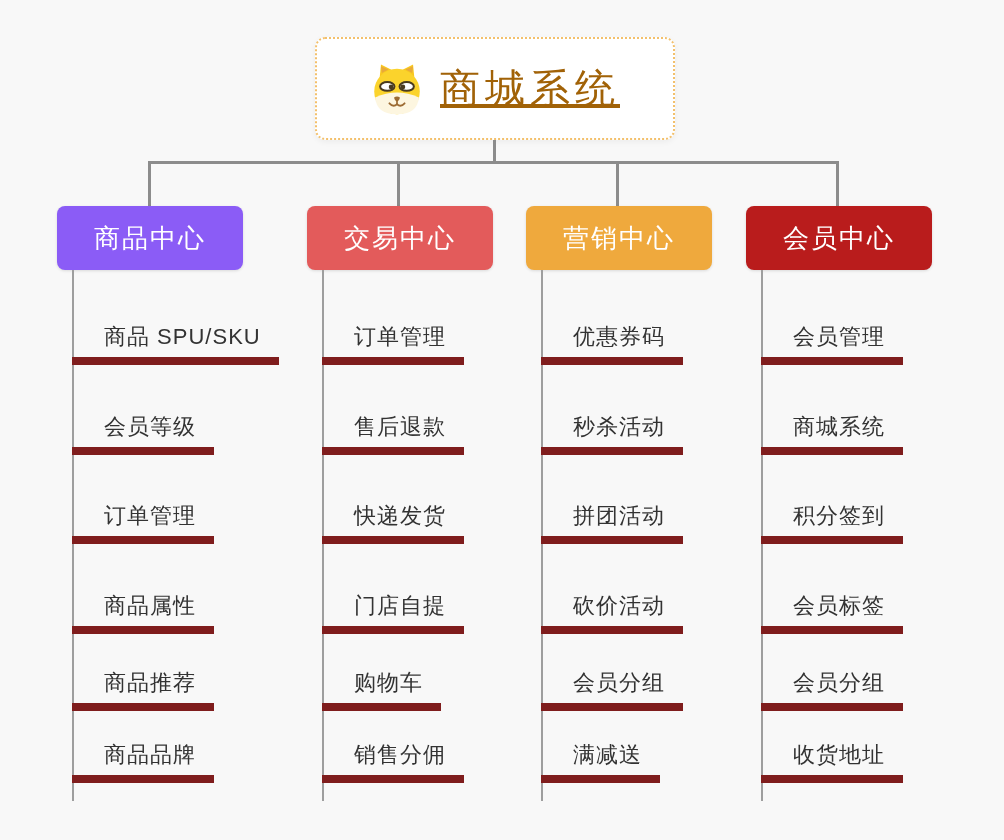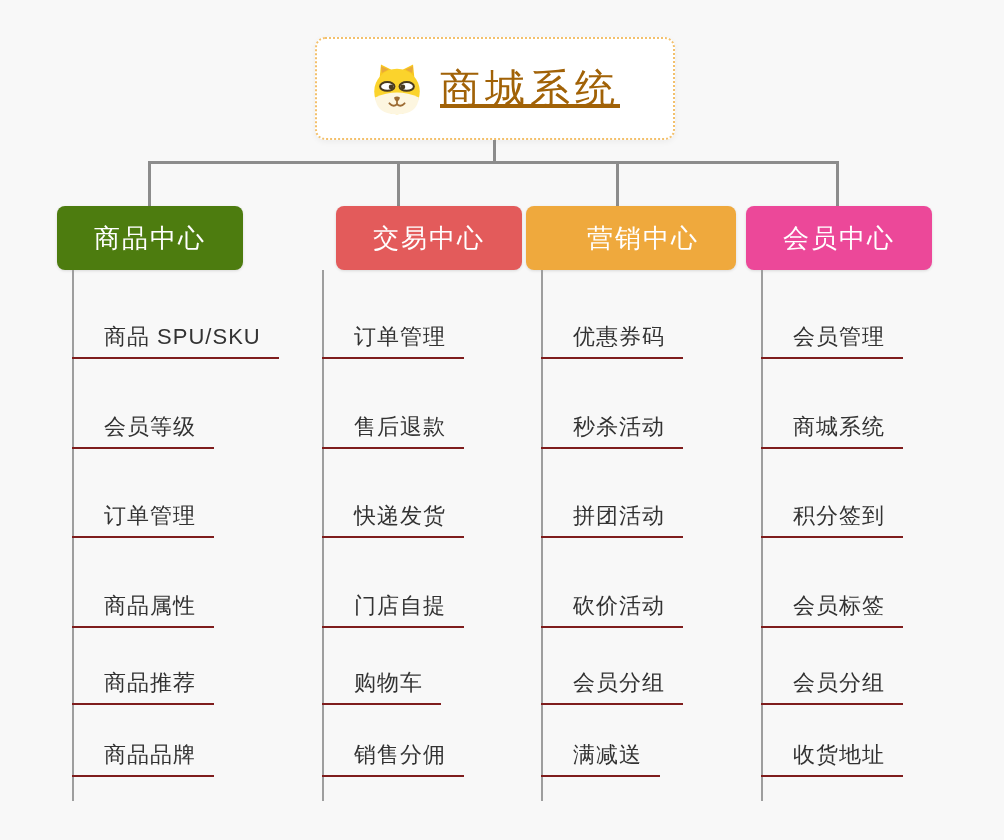--- a/index.html
+++ b/index.html
@@ -31,21 +31,21 @@
     position:absolute;top:206px;width:186px;height:64px;border-radius:8px;
     color:#ffffff;font-size:26px;letter-spacing:2px;line-height:64px;
     text-align:center;white-space:nowrap;box-shadow:0 1px 3px rgba(0,0,0,0.12);
   }
   .h0{left:57px}.h1{left:307px}.h2{left:526px}.h3{left:746px}
   
   .leaf{
     position:absolute;height:42px;box-sizing:content-box;
     display:flex;align-items:flex-end;
     padding:0 18px 5px 32px;white-space:nowrap;
-    border-bottom:2px solid #7f1d1d;
+    border-bottom:8px solid #7f1d1d;
     font-size:22px;letter-spacing:1px;color:#333333;
   }
   .l0{left:72px}.l1{left:322px}.l2{left:541px}.l3{left:761px}
   .r0{top:310px}.r1{top:400px}.r2{top:489px}.r3{top:579px}.r4{top:656px}.r5{top:728px}
 </style>
 </head>
 <body>
 
 <div class="canvas">
 
@@ -71,54 +71,54 @@
   </div>
 
   <div class="cline rootdrop"></div>
   <div class="cline bus"></div>
   <div class="cline hdrop d0"></div>
   <div class="cline hdrop d1"></div>
   <div class="cline hdrop d2"></div>
   <div class="cline hdrop d3"></div>
 
   <div>
-    <div class="header h0" style="background-color: #4d7c0f;">商品中心</div>
+    <div class="header h0" style="background-color: #8b5cf6;">商品中心</div>
     <div class="trunk t0"></div>
     <div class="leaf l0 r0">商品 SPU/SKU</div>
     <div class="leaf l0 r1">会员等级</div>
     <div class="leaf l0 r2">订单管理</div>
     <div class="leaf l0 r3">商品属性</div>
     <div class="leaf l0 r4">商品推荐</div>
     <div class="leaf l0 r5">商品品牌</div>
   </div>
 
   <div>
-    <div class="header h1" style="background-color: rgb(227, 91, 91); margin-left: 29px;">交易中心</div>
+    <div class="header h1" style="background-color: rgb(227, 91, 91);">交易中心</div>
     <div class="trunk t1"></div>
     <div class="leaf l1 r0">订单管理</div>
     <div class="leaf l1 r1">售后退款</div>
     <div class="leaf l1 r2">快递发货</div>
     <div class="leaf l1 r3">门店自提</div>
     <div class="leaf l1 r4">购物车</div>
     <div class="leaf l1 r5">销售分佣</div>
   </div>
 
   <div>
-    <div class="header h2" style="background-color: rgb(239, 169, 61); padding-left: 24px;">营销中心</div>
+    <div class="header h2" style="background-color: rgb(239, 169, 61);">营销中心</div>
     <div class="trunk t2"></div>
     <div class="leaf l2 r0">优惠券码</div>
     <div class="leaf l2 r1">秒杀活动</div>
     <div class="leaf l2 r2">拼团活动</div>
     <div class="leaf l2 r3">砍价活动</div>
     <div class="leaf l2 r4">会员分组</div>
     <div class="leaf l2 r5">满减送</div>
   </div>
 
   <div>
-    <div class="header h3" style="background-color: #ec4899;">会员中心</div>
+    <div class="header h3" style="background-color: #b91c1c;">会员中心</div>
     <div class="trunk t3"></div>
     <div class="leaf l3 r0">会员管理</div>
     <div class="leaf l3 r1">商城系统</div>
     <div class="leaf l3 r2">积分签到</div>
     <div class="leaf l3 r3">会员标签</div>
     <div class="leaf l3 r4">会员分组</div>
     <div class="leaf l3 r5">收货地址</div>
   </div>
 
 </div>

